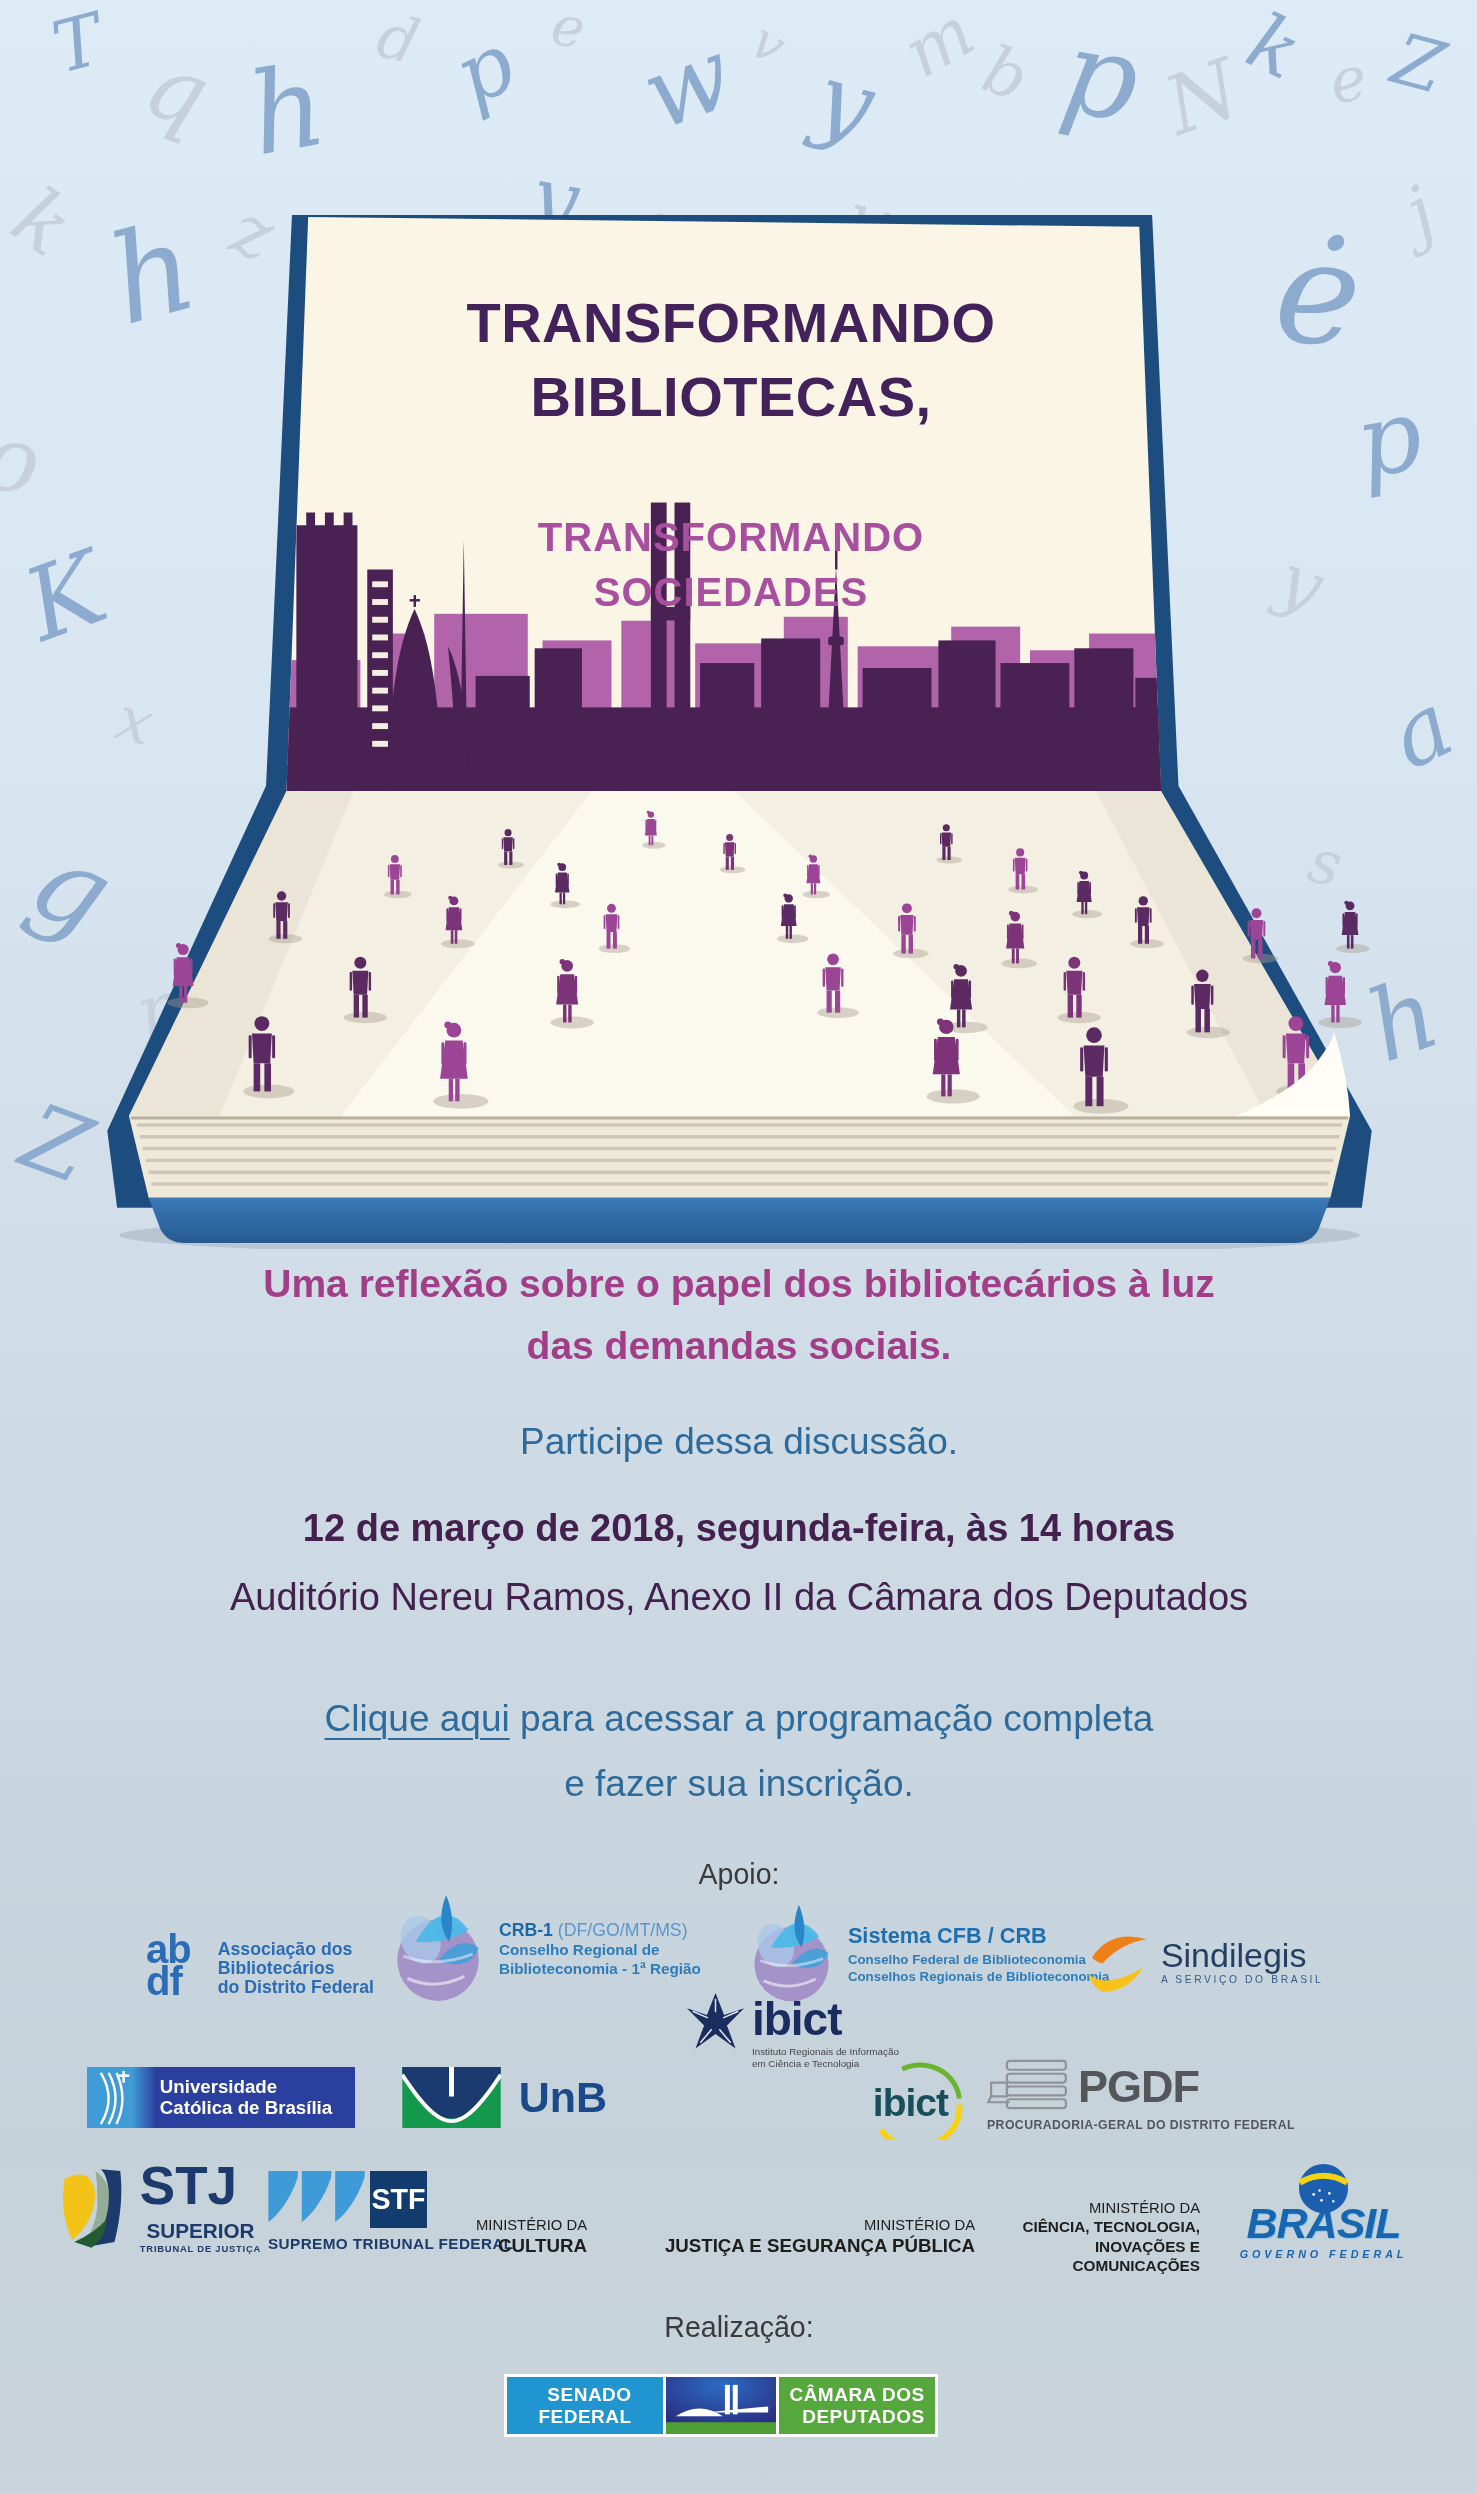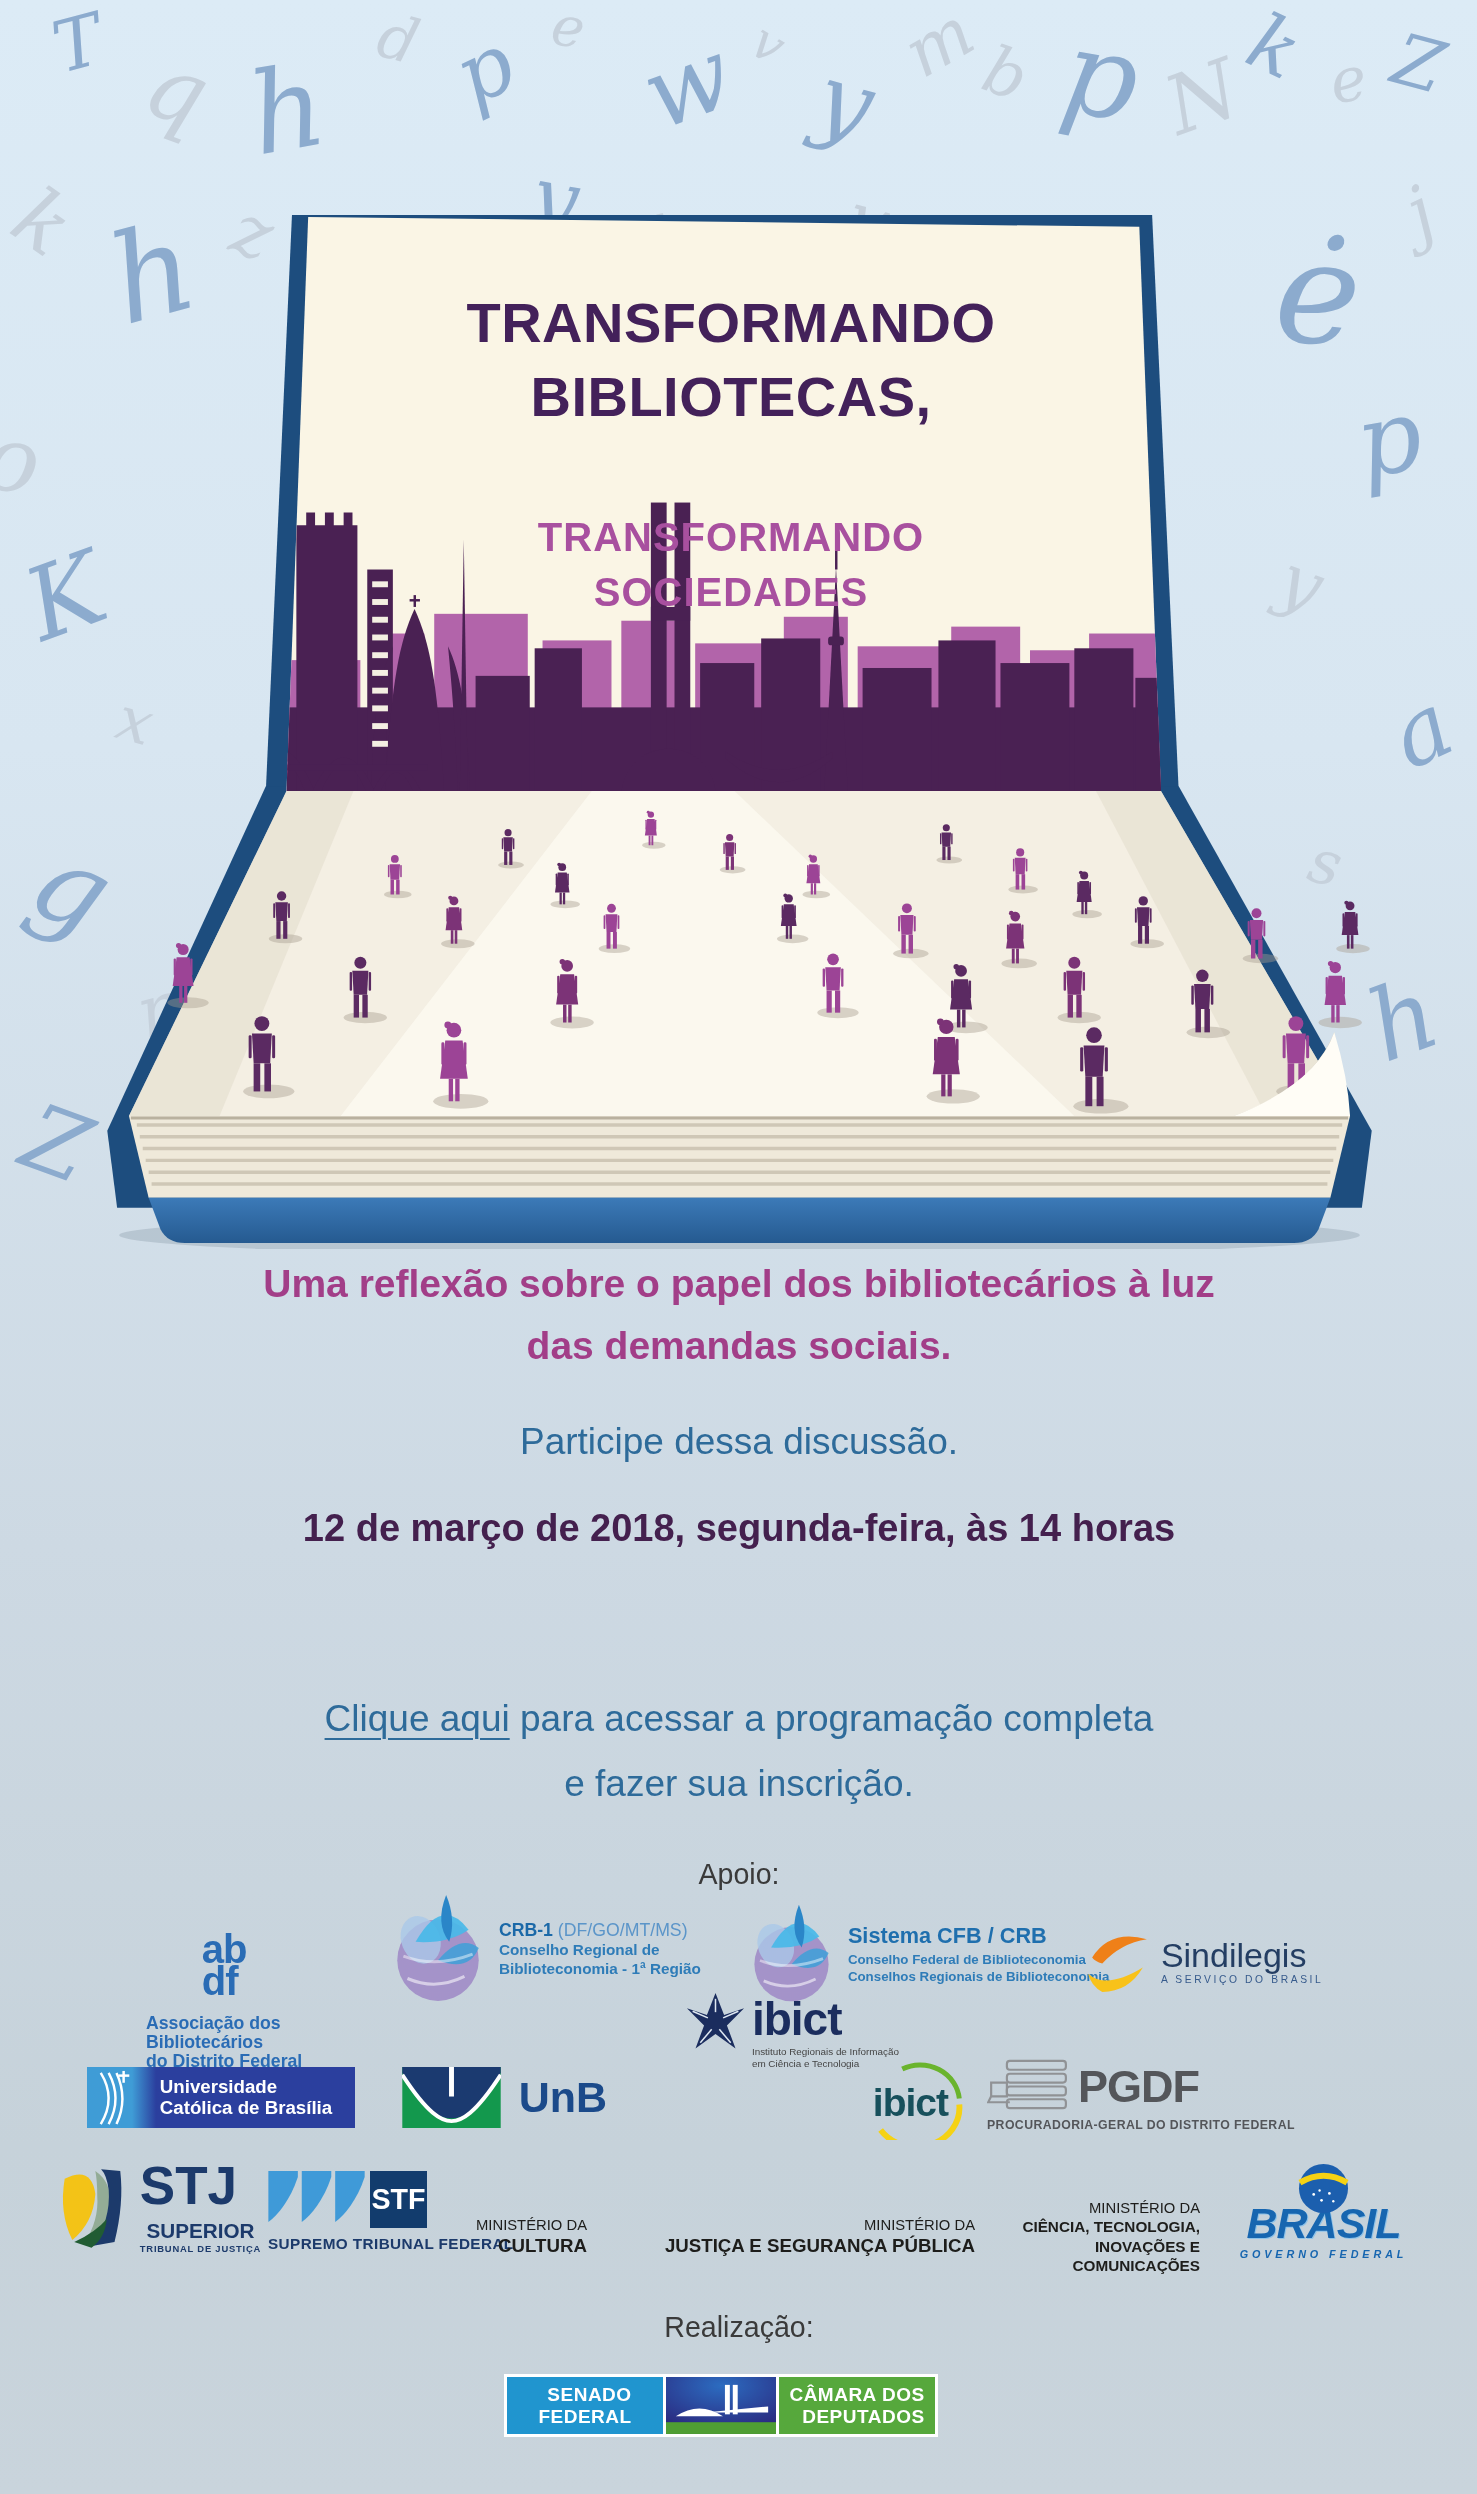--- a/index.html
+++ b/index.html
@@ -24,21 +24,21 @@
   .datetime{top:1507px;font-size:38px;font-weight:bold;color:#44204e;}
   .venue{top:1576px;font-size:38px;color:#44204e;}
   .linkline{top:1698px;font-size:37px;color:#2e6b9a;}
   .linkline2{top:1763px;font-size:37px;color:#2e6b9a;}
   .linkline .u{text-decoration:underline;text-underline-offset:6.9px;text-decoration-thickness:2px;cursor:pointer;}
   .seclabel{font-size:28.6px;color:#3a3a3a;}
   .apoio{top:1858px;}
   .realizacao{top:2311px;}
   
   .logo{position:absolute;z-index:3;}
-  .abdf{left:146px;top:1933px;display:flex;gap:14px;align-items:center;flex-direction:column;}
+  .abdf{left:146px;top:1933px;display:flex;gap:27px;align-items:flex-end;}
   .abdf .acr{font-size:40px;font-weight:bold;color:#2a6cb5;line-height:.8;letter-spacing:-1px;}
   .abdf .lines{font-size:17.7px;font-weight:bold;color:#2a6cb5;line-height:1.08;padding-top:3px;}
   .crb1{left:387px;top:1893px;display:flex;align-items:center;gap:9.9px;}
   .crb1 .t1{font-size:17.7px;color:#5b95c9;}
   .crb1 .t1 b{color:#1b69a8;}
   .crb1 .lines{font-size:15.3px;font-weight:bold;color:#2e7cb8;line-height:1.2;}
   .cfb{left:745px;top:1903px;display:flex;align-items:center;gap:9.9px;}
   .cfb .t1{font-size:21.7px;font-weight:bold;color:#1f6fae;margin-bottom:3px;}
   .cfb .lines{font-size:13.3px;font-weight:bold;color:#2e7cb8;line-height:1.25;}
   .sind{left:1082px;top:1927px;display:flex;align-items:center;gap:5.9px;}
@@ -333,20 +333,21 @@
   <div class="book-title2">
     <span class="inner">TRANSFORMANDO SOCIEDADES</span>
   </div>
 
   <div class="txt headline">
     <div>Uma reflexão sobre o papel dos bibliotecários à luz</div>
     <div>das demandas sociais.</div>
   </div>
   <div class="txt invite">Participe dessa discussão.</div>
   <div class="txt datetime">12 de março de 2018, segunda-feira, às 14 horas</div>
+  <div class="txt venue">Auditório Nereu Ramos, Anexo II da Câmara dos Deputados</div>
   <div class="txt linkline">
     <span class="u">Clique aqui</span><span> para acessar a programação completa</span>
   </div>
   <div class="txt linkline2">e fazer sua inscrição.</div>
 
   <div class="txt seclabel apoio">Apoio:</div>
 
   <div class="logo abdf">
     <div class="acr">
       <div>ab</div>

